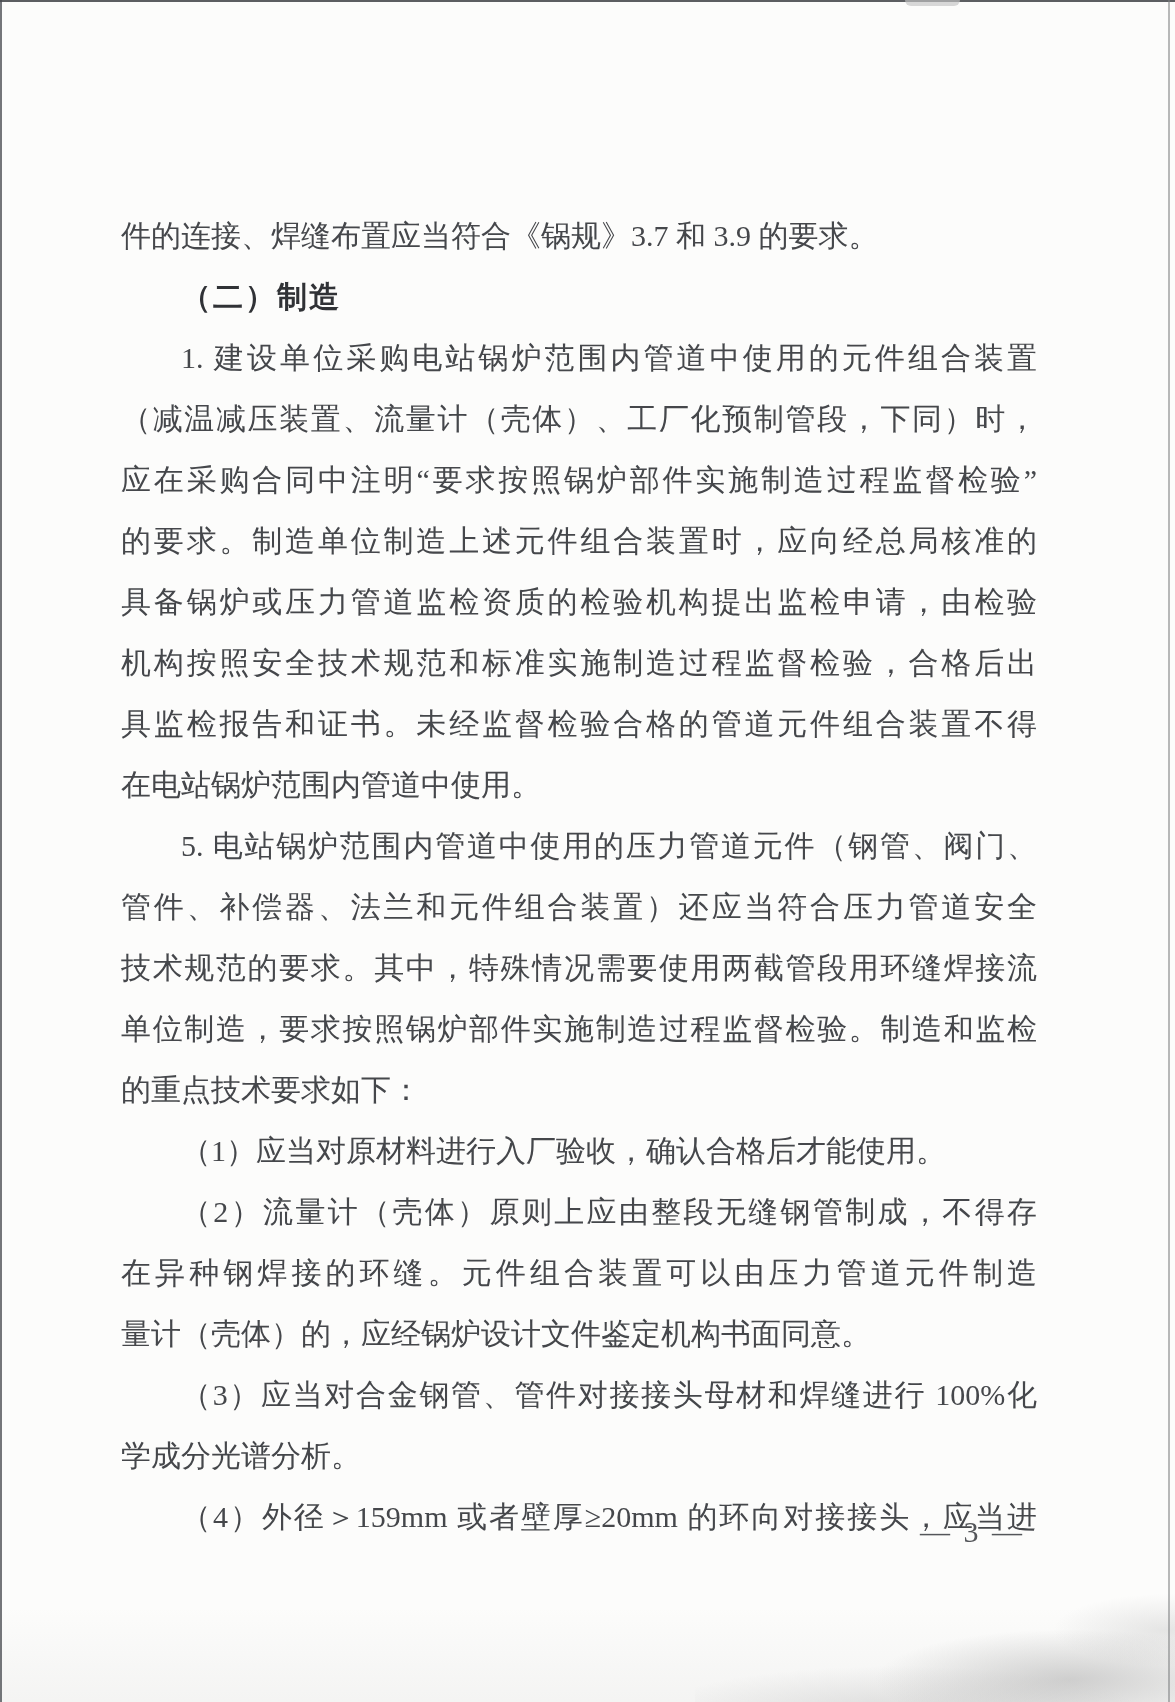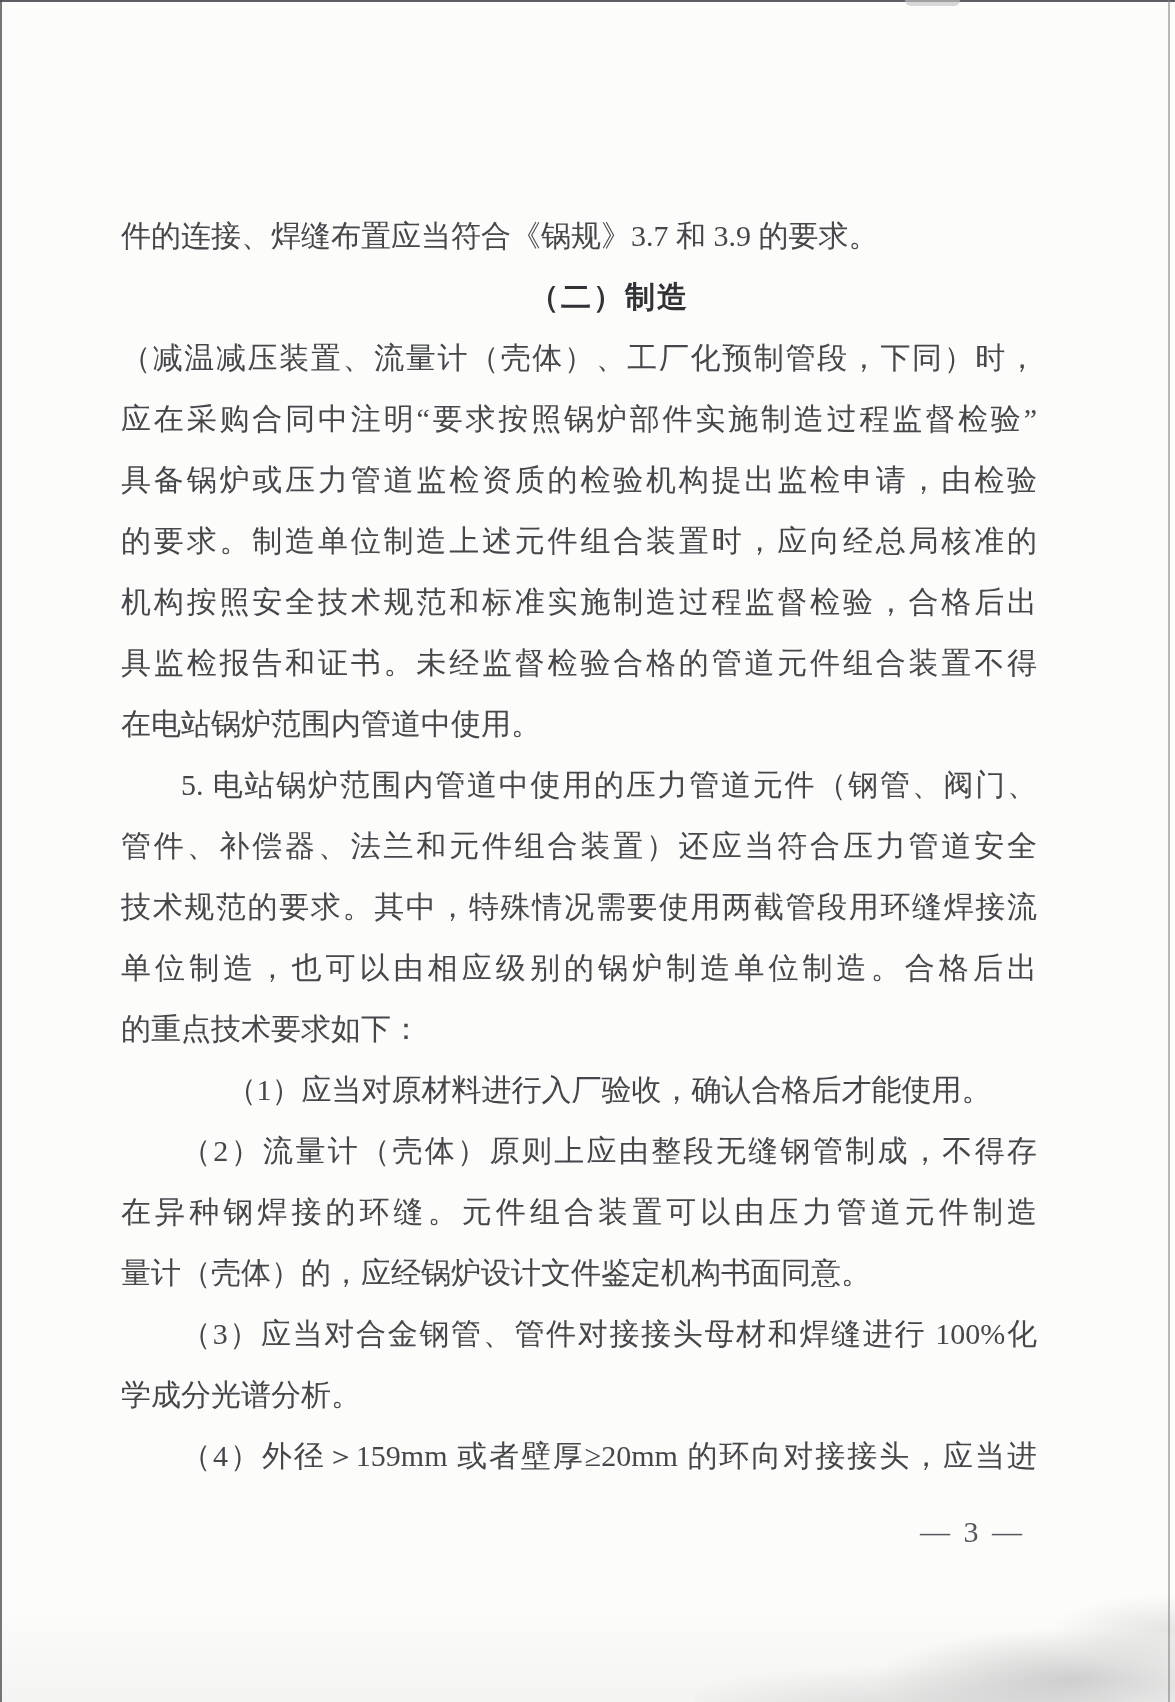--- a/index.html
+++ b/index.html
@@ -28,21 +28,21 @@
     height: 61px; line-height: 61px;
     font-size: 30px;
     color: #45474b;
     white-space: nowrap;
   }
   .line.justify {
     white-space: normal;
     text-align: justify;
     text-align-last: justify;
   }
-  .line.indent { text-indent: 2em; text-align: center; }
+  .line.indent { text-indent: 2em; }
   .line.bold { font-weight: 700; color: #303236; letter-spacing: 2px; }
   .page-number {
     position: absolute; top: 1512px; right: 150px;
     font-size: 30px; line-height: 40px;
     color: #54565a; letter-spacing: 3px;
   }
   
   .shade-bottom {
     position: absolute; left: 0; bottom: 0; width: 100%; height: 95px;
     background: linear-gradient(to bottom, rgba(190,190,190,0), rgba(185,185,185,.12));
@@ -55,31 +55,32 @@
       radial-gradient(ellipse 140px 45px at 98% 55%, rgba(180,180,180,.30), rgba(180,180,180,0) 80%);
   }
 </style>
 </head>
 <body>
 
 <div class="page">
   <div class="text-block" id="lines-container">
       <div class="line">件的连接、焊缝布置应当符合《锅规》3.7 和 3.9 的要求。</div>
       <div class="line indent bold">（二）制造</div>
+      <div class="line justify indent">1. 建设单位采购电站锅炉范围内管道中使用的元件组合装置</div>
       <div class="line justify">（减温减压装置、流量计（壳体）、工厂化预制管段，下同）时，</div>
       <div class="line justify">应在采购合同中注明“要求按照锅炉部件实施制造过程监督检验”</div>
+      <div class="line justify">的要求。制造单位制造上述元件组合装置时，应向经总局核准的</div>
       <div class="line justify">具备锅炉或压力管道监检资质的检验机构提出监检申请，由检验</div>
-      <div class="line justify">的要求。制造单位制造上述元件组合装置时，应向经总局核准的</div>
       <div class="line justify">机构按照安全技术规范和标准实施制造过程监督检验，合格后出</div>
       <div class="line justify">具监检报告和证书。未经监督检验合格的管道元件组合装置不得</div>
       <div class="line">在电站锅炉范围内管道中使用。</div>
       <div class="line justify indent">5. 电站锅炉范围内管道中使用的压力管道元件（钢管、阀门、</div>
       <div class="line justify">管件、补偿器、法兰和元件组合装置）还应当符合压力管道安全</div>
       <div class="line justify">技术规范的要求。其中，特殊情况需要使用两截管段用环缝焊接流</div>
-      <div class="line justify">单位制造，也可以由相应级别的锅炉制造单位制造。合格后出</div>
+      <div class="line justify">单位制造，要求按照锅炉部件实施制造过程监督检验。制造和监检</div>
       <div class="line">的重点技术要求如下：</div>
       <div class="line indent">（1）应当对原材料进行入厂验收，确认合格后才能使用。</div>
       <div class="line justify indent">（2）流量计（壳体）原则上应由整段无缝钢管制成，不得存</div>
       <div class="line justify">在异种钢焊接的环缝。元件组合装置可以由压力管道元件制造</div>
       <div class="line">量计（壳体）的，应经锅炉设计文件鉴定机构书面同意。</div>
       <div class="line justify indent">（3）应当对合金钢管、管件对接接头母材和焊缝进行 100%化</div>
       <div class="line">学成分光谱分析。</div>
       <div class="line justify indent">（4）外径＞159mm 或者壁厚≥20mm 的环向对接接头，应当进</div>
     </div>
   <div class="page-number">— 3 —</div>

